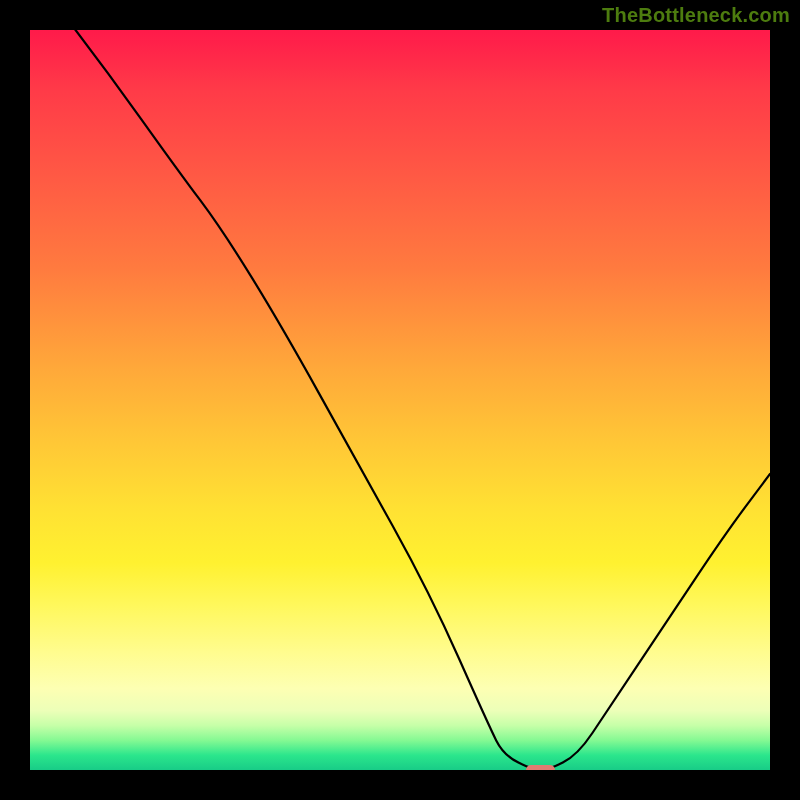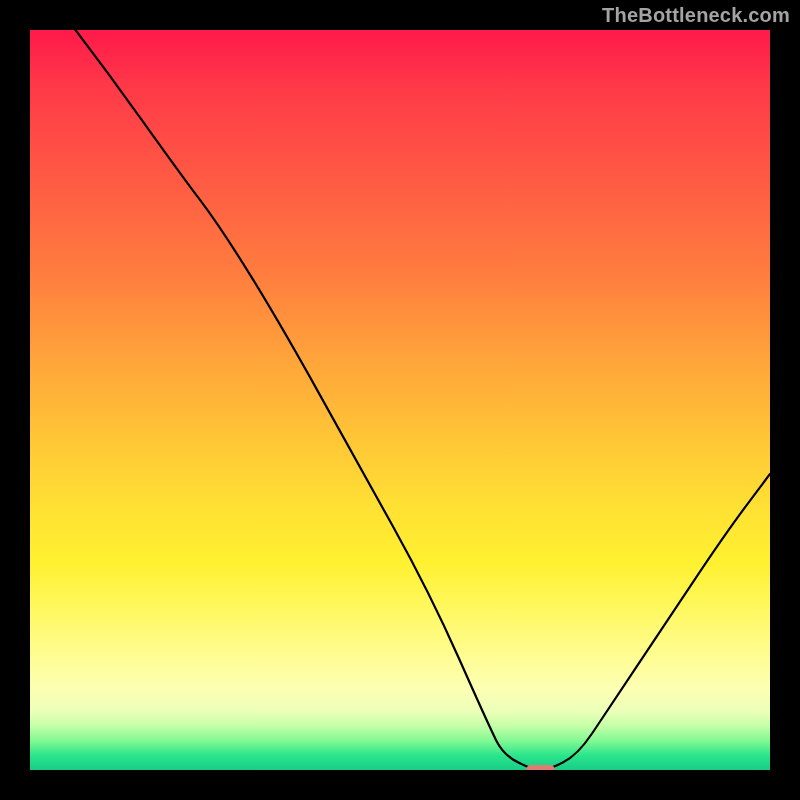--- a/index.html
+++ b/index.html
@@ -70,21 +70,21 @@
     border-radius: 8px;
     background: #e07c72;
   }
   .watermark {
     position: absolute;
     top: 4px;
     right: 10px;
     font-size: 20px;
     font-weight: 600;
     letter-spacing: 0.2px;
-    color: #a3a3a3;
+    color: #4d7c0f;
     user-select: none;
   }
 </style>
 </head>
 <body>
 
 <div class="stage">
 
   <div class="watermark">TheBottleneck.com</div>
 

